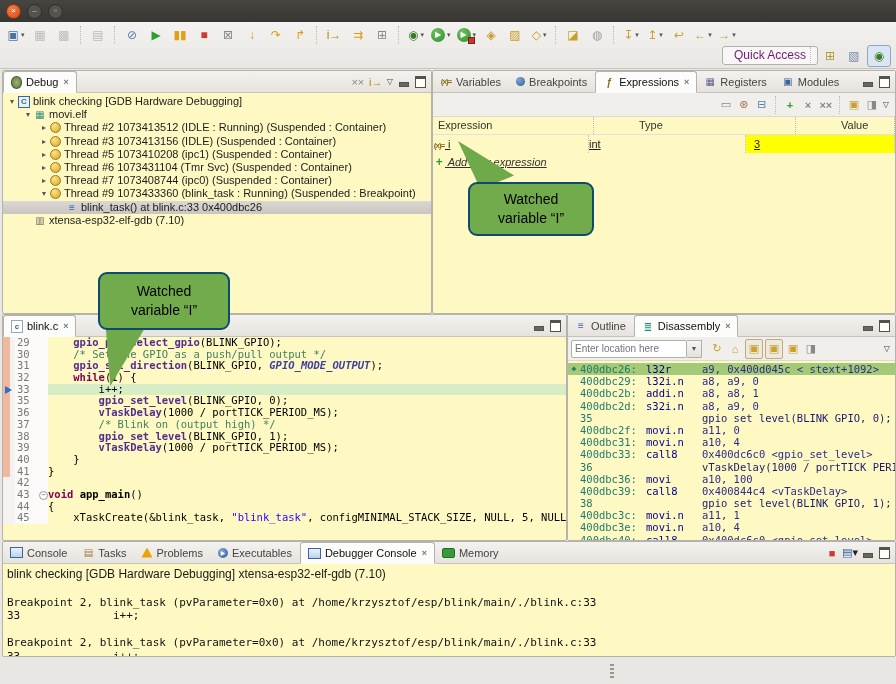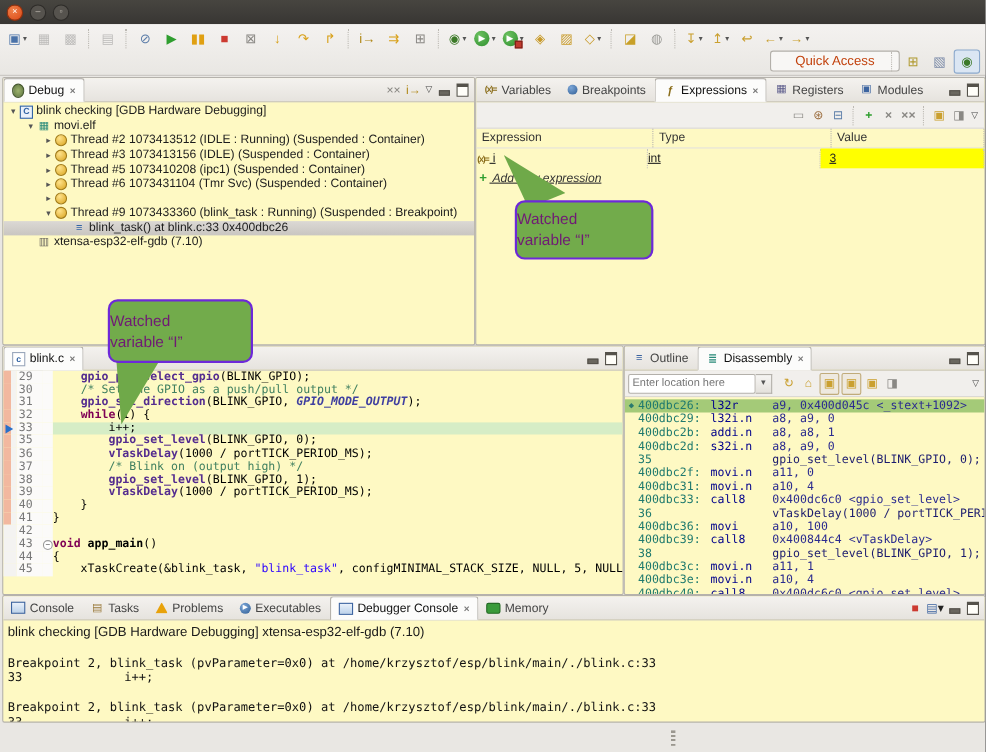--- a/index.html
+++ b/index.html
@@ -22,22 +22,22 @@
           justify-content:center;border-radius:3px;margin:0 1px;}
   .tb-btn .glyph{font-size:12px;line-height:20px;}
   .tb-btn.disabled{opacity:.38;filter:grayscale(1);}
   .tb-btn .dd{font-size:7px;color:#555;margin-left:2px;}
   .tb-btn.circ .glyph{background:radial-gradient(circle at 35% 30%,#6cc160,#2e8f2e);color:#fff;
           border-radius:50%;width:14px;height:14px;line-height:14px;font-size:8px;text-align:center;}
   .tb-btn.circred{position:relative;}
   .tb-btn.circred::after{content:"";position:absolute;right:3px;bottom:1px;width:5px;height:5px;
           background:#c03a2e;border:1px solid #7c1f16;}
   .tb-sep{width:1px;height:18px;border-left:1px dotted #bcb9b3;margin:0 4px;}
-  .quick-access{position:absolute;right:78px;top:24px;height:17px;line-height:17px;padding:0 22px;
-          border:1px solid #b3b0aa;border-radius:3px;background:#f8f7f5;color:#c2410c;font-size:12px;}
+  .quick-access{position:absolute;right:78px;top:24px;height:17px;line-height:17px;padding:0 11px;
+          border:1px solid #b3b0aa;border-radius:3px;background:#f8f7f5;color:#701a75;font-size:12px;}
   .persp{position:absolute;right:4px;top:24px;height:20px;display:flex;align-items:center;}
   .persp .tb-sep{margin:0 6px;}
   .persp .tb-btn.pressed{background:#dbe6f3;border:1px solid #8aa8cc;}
   
   .panel{position:absolute;background:#fef9c3;border:1px solid #b5b2ac;border-radius:2px;overflow:hidden;}
   .tabbar{height:21px;background:linear-gradient(#f4f2ef,#e6e3de);border-bottom:1px solid #c6c3be;
           display:flex;align-items:stretch;position:relative;}
   .tab{display:flex;align-items:center;padding:0 7px;color:#444;white-space:nowrap;border-right:1px solid transparent;}
   .tab .icn{margin-right:4px;}
   .tab.sel{background:#fcfcfb;border:1px solid #b5b2ac;border-bottom:1px solid #fcfcfb;
@@ -80,30 +80,30 @@
   
   .tree{padding-top:2px;}
   .trow{height:13.2px;line-height:13.2px;display:flex;align-items:center;white-space:nowrap;color:#1c1c1c;}
   .trow .exp{width:10px;text-align:center;color:#555;font-size:8px;flex:none;}
   .trow .icn{margin:0 3px 0 1px;flex:none;}
   .trow.sel{background:linear-gradient(#dbd8d4,#c9c6c1);}
   
   .expr-toolbar{height:23px;background:#f1efec;border-bottom:1px solid #dcd9d4;display:flex;
                 align-items:center;justify-content:flex-end;padding-right:4px;}
   .etable{width:100%;}
-  .ehead{display:flex;height:17px;align-items:center;border-bottom:1px solid #e3e1dd;color:#333;}
+  .ehead{display:flex;height:17px;align-items:center;border-bottom:1px solid #e3e1dd;color:#333;gap:40px;}
   .ehead div{padding-left:5px;border-right:1px dotted #b8b5b0;height:100%;line-height:17px;}
   .erow{display:flex;height:18px;align-items:center;}
   .erow div{height:100%;line-height:18px;border-right:1px dotted #c8c5c0;text-decoration:underline;}
   .c-expr{width:155px;flex:none;}.c-type{width:156px;flex:none;}.c-val{flex:1;}
   .val-hl{background:#ffff00;}
   .addrow{font-style:italic;color:#333;}
   
-  .callout{position:absolute;background:#72ab4b;border:2px solid #6d28d9;border-radius:9px;
-           color:#701a75;font-size:14px;text-align:left;z-index:100;display:flex;flex-direction:column;
+  .callout{position:absolute;background:#72ab4b;border:2px solid #0c4a6e;border-radius:9px;
+           color:#000000;font-size:14px;text-align:center;z-index:100;display:flex;flex-direction:column;
            justify-content:center;line-height:19px;}
   .tail{position:absolute;background:#6fa949;z-index:99;}
   
   .editor{font-family:"DejaVu Sans Mono","Liberation Mono",monospace;font-size:10.5px;}
   .cl{display:flex;height:11.7px;line-height:11.7px;white-space:pre;}
   .cl .ann{width:12px;flex:none;background:#f4f3f1;position:relative;}
   .cl .ann.range{background:linear-gradient(to right,#f2b89f 0 7px,#f4f3f1 7px);}
   .cl .ln{width:22px;flex:none;color:#787878;background:#fbfaf9;padding-left:2px;}
   .cl .foldc{width:9px;flex:none;background:#fbfaf9;position:relative;}
   .fold{position:absolute;left:0;top:2px;width:7px;height:7px;border:1px solid #9a9a9a;border-radius:50%;
@@ -321,20 +321,21 @@
           <span>Thread #5 1073410208 (ipc1) (Suspended : Container)</span>
         </div>
         <div class="trow" style="padding-left: 36px;">
           <span class="exp">▸</span>
           <span class="icn i-thread"></span>
           <span>Thread #6 1073431104 (Tmr Svc) (Suspended : Container)</span>
         </div>
         <div class="trow" style="padding-left: 36px;">
           <span class="exp">▸</span>
           <span class="icn i-thread"></span>
+          <span>Thread #7 1073408744 (ipc0) (Suspended : Container)</span>
         </div>
         <div class="trow" style="padding-left: 36px;">
           <span class="exp">▾</span>
           <span class="icn i-thread"></span>
           <span>Thread #9 1073433360 (blink_task : Running) (Suspended : Breakpoint)</span>
         </div>
         <div class="trow sel" style="padding-left: 52px;">
           <span class="exp"></span>
           <span class="icn i-frame">≡</span>
           <span>blink_task() at blink.c:33 0x400dbc26</span>

